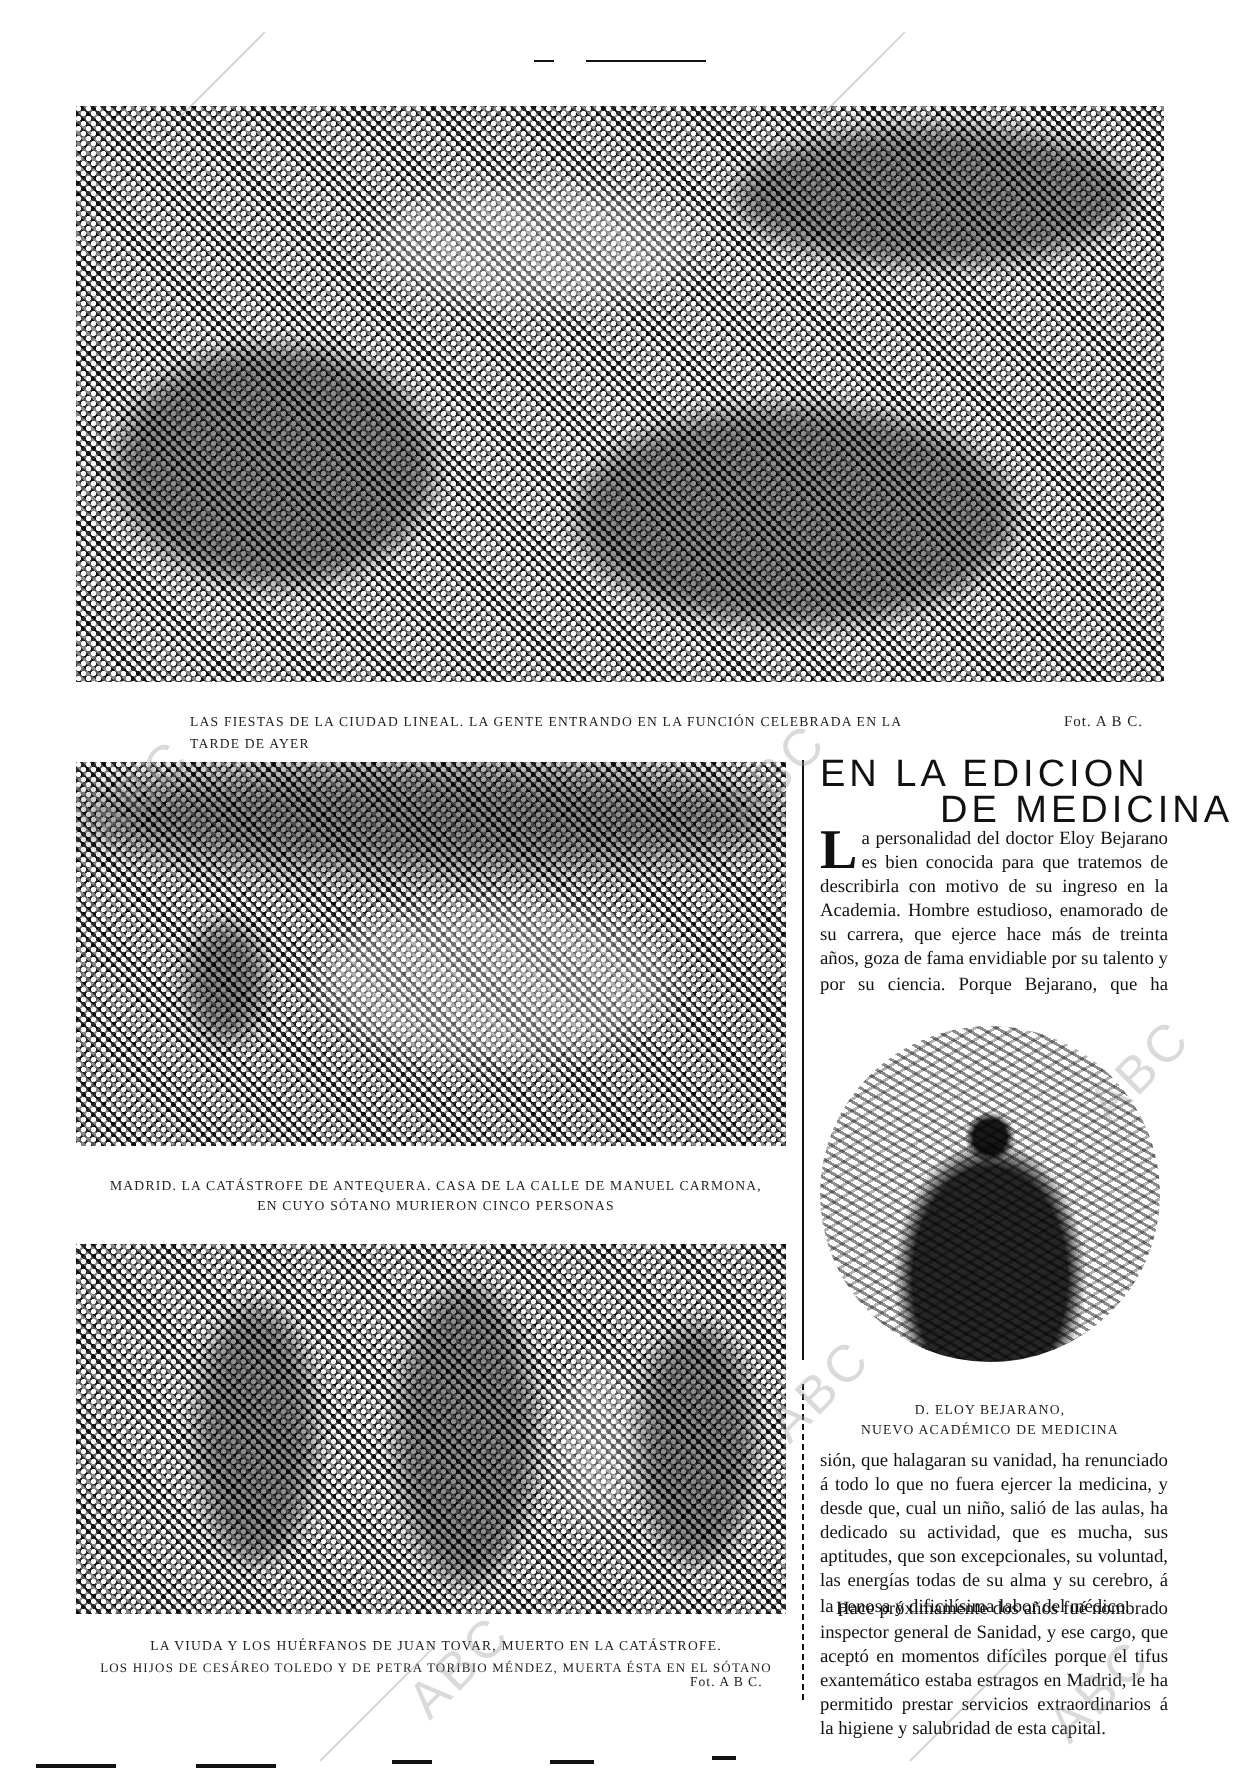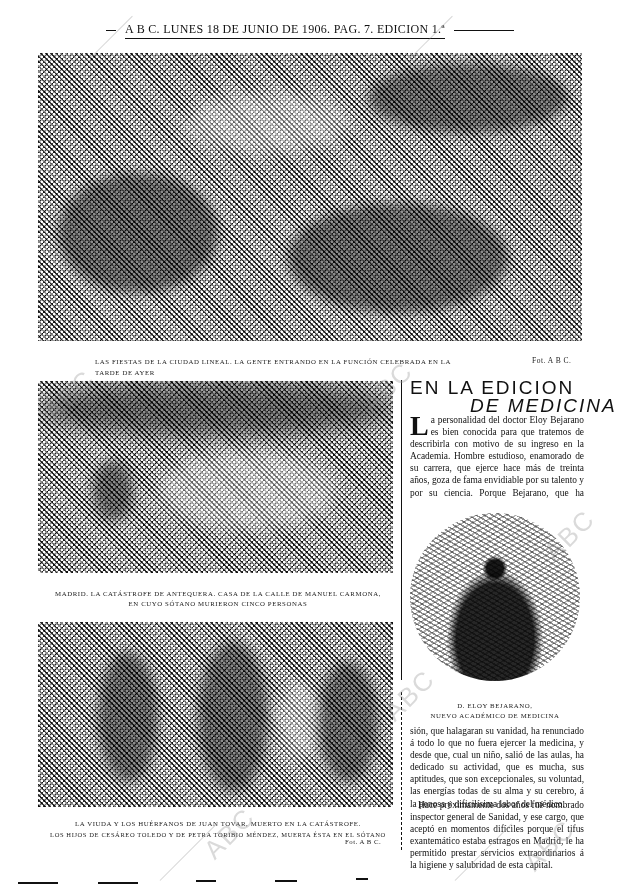--- a/index.html
+++ b/index.html
@@ -31,21 +31,20 @@
         repeating-linear-gradient(-30deg, rgba(0,0,0,0.3) 0 1.5px, transparent 1.5px 5px); }
     .watermark { position:absolute; font-family:"Liberation Sans", sans-serif; font-size:26px; color:rgba(150,150,150,0.35); transform:rotate(-45deg); pointer-events:none; letter-spacing:2px; }
     .wm-line { position:absolute; height:1px; background:rgba(150,150,150,0.4); transform-origin:left center; transform:rotate(-45deg); pointer-events:none; }
     .foot-rule { position:absolute; height:1.5px; background:#111; }
   </style>
 </head>
 <body>
 
 <div class="abs masthead">
   <span class="rule" style="width:10px"></span>
-  <span class="txt">A B C. LUNES 18 DE JUNIO DE 1906. PAG. 7. EDICION 1.ª</span>
   <span class="rule" style="width:60px"></span>
 </div>
 
 <div class="abs photo" style="left:38px; top:53px; width:544px; height:288px;">
   <div class="shade" style="left:330px; top:10px; width:200px; height:70px;"></div>
   <div class="shade" style="left:20px; top:120px; width:160px; height:120px;"></div>
   <div class="light" style="left:150px; top:40px; width:160px; height:60px;"></div>
   <div class="shade" style="left:250px; top:150px; width:220px; height:110px;"></div>
 </div>
 <div class="abs caption" style="left:95px; top:356px; width:370px; font-size:6.8px; text-align:left;">Las fiestas de la Ciudad Lineal. La gente entrando en la función celebrada en la tarde de ayer</div>
@@ -66,21 +65,21 @@
   <div class="light" style="left:240px; top:60px; width:40px; height:80px;"></div>
 </div>
 <div class="abs caption" style="left:38px; top:818px; width:360px; font-size:6.8px;">La viuda y los huérfanos de Juan Tovar, muerto en la catástrofe.</div>
 <div class="abs caption" style="left:36px; top:829px; width:364px; font-size:6.5px;">Los hijos de Cesáreo Toledo y de Petra Toribio Méndez, muerta ésta en el sótano</div>
 <div class="abs credit" style="left:345px; top:838px; font-size:6.8px;">Fot. A B C.</div>
 
 <div class="abs vrule" style="left:401px; top:380px; height:300px;"></div>
 <div class="abs vrule" style="left:401px; top:692px; height:158px; background:repeating-linear-gradient(#111 0 3px, transparent 3px 5px);"></div>
 
 <div class="abs headline" style="left:410px; top:378px;">EN LA EDICION</div>
-<div class="abs headline" style="left:470px; top:396px;font-style:italic;">DE MEDICINA</div>
+<div class="abs headline" style="left:470px; top:396px;">DE MEDICINA</div>
 
 <div class="abs body-text" style="left:410px; top:414px; width:174px; height:86px; overflow:hidden;">
   <span class="dropcap">L</span><span>a personalidad del doctor Eloy Bejarano es bien conocida para que tratemos de describirla con motivo de su ingreso en la Academia. Hombre estudioso, enamorado de su carrera, que ejerce hace más de treinta años, goza de fama envidiable por su talento y por su ciencia. Porque Bejarano, que ha podido desempeñar cargos políticos, que ha tenido ocasión de ocupar puestos ajenos á su profe-</span>
 </div>
 
 <div class="abs oval" style="left:410px; top:513px; width:170px; height:168px;"></div>
 <div class="abs caption" style="left:410px; top:700px; width:170px; font-size:6.8px;">D. Eloy Bejarano,</div>
 <div class="abs caption" style="left:405px; top:710px; width:180px; font-size:6.8px;">nuevo académico de Medicina</div>
 
 <div class="abs body-text" style="left:410px; top:725px; width:174px;">sión, que halagaran su vanidad, ha renunciado á todo lo que no fuera ejercer la medicina, y desde que, cual un niño, salió de las aulas, ha dedicado su actividad, que es mucha, sus aptitudes, que son excepcionales, su voluntad, las energías todas de su alma y su cerebro, á la penosa y dificilísima labor del médico.</div>

